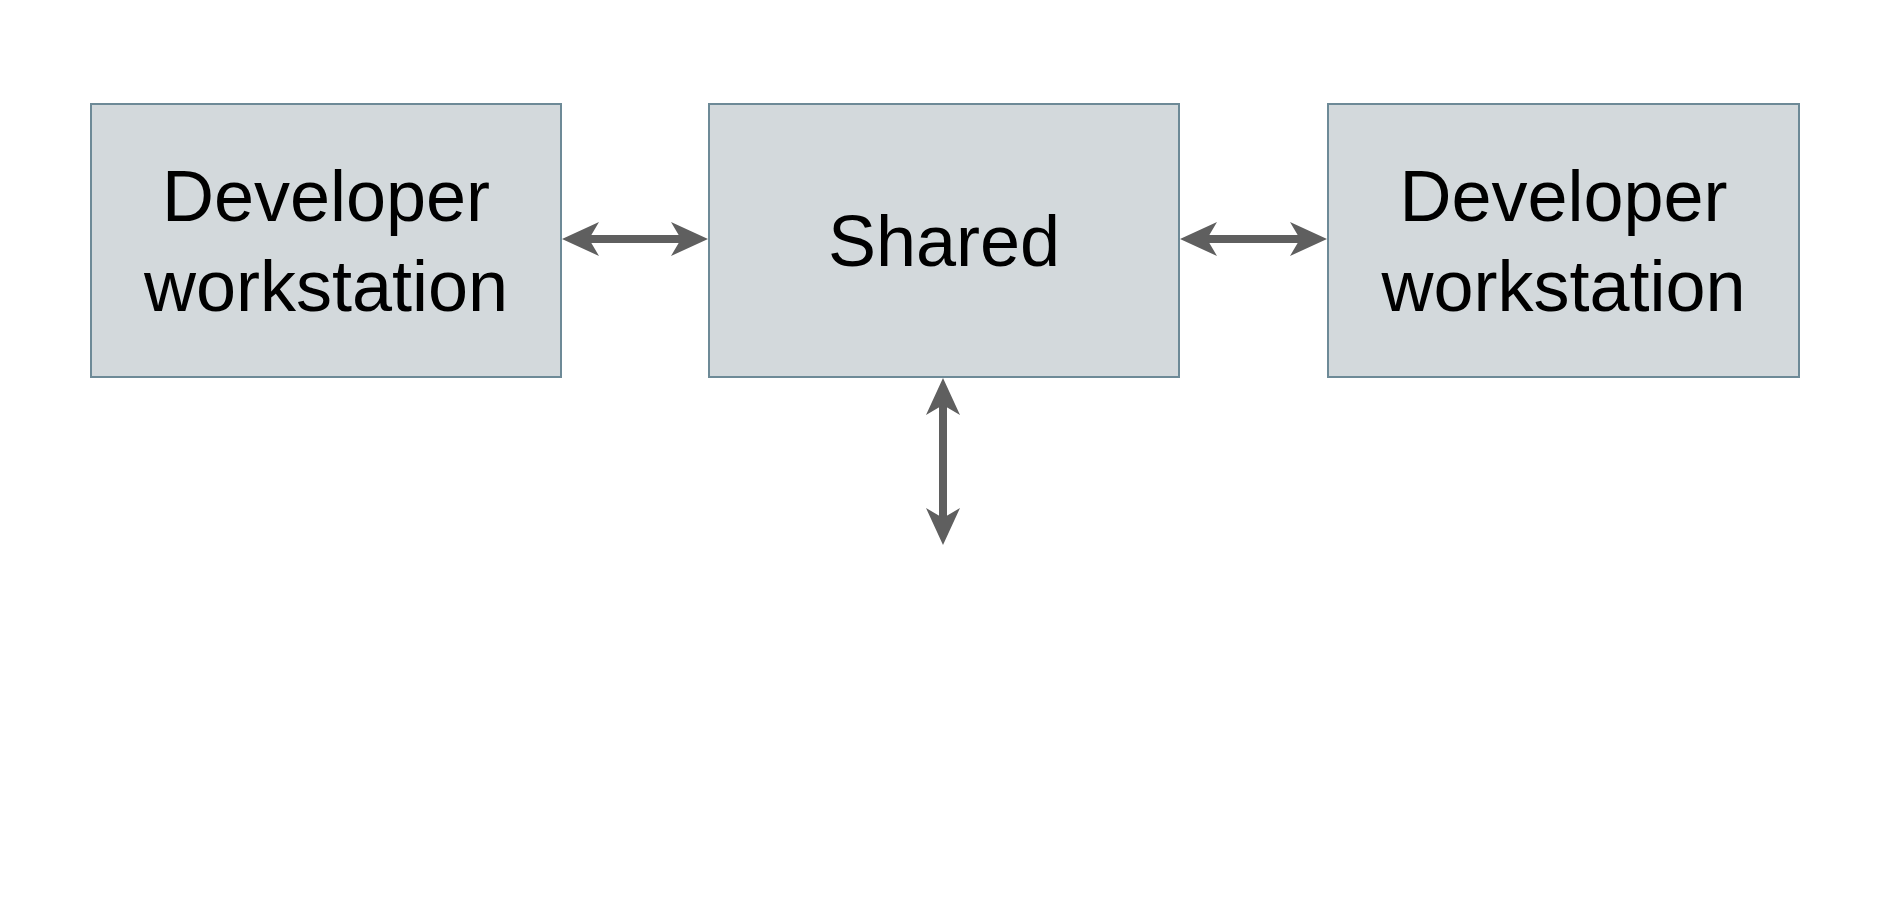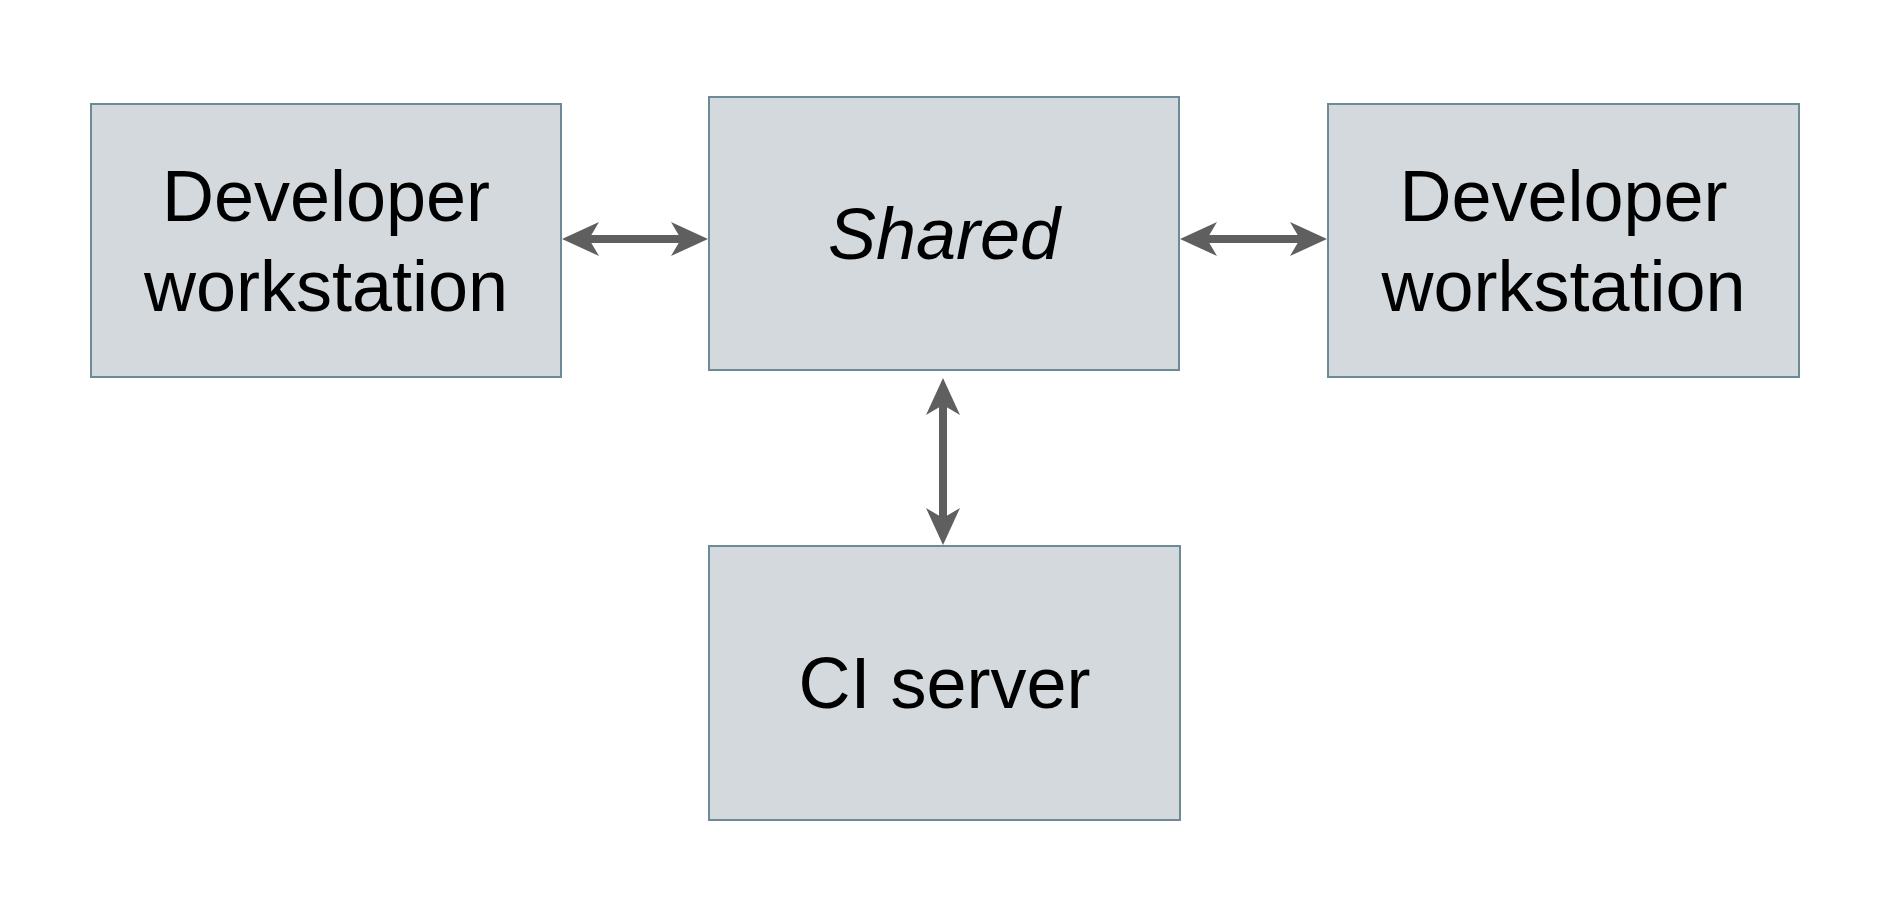--- a/index.html
+++ b/index.html
@@ -27,21 +27,21 @@
     text-align: center;
   }
   .node-label {
     color: #000000;
     font-size: 72px;
     line-height: 90px;
     letter-spacing: 0px;
     white-space: nowrap;
   }
   #node-dev-left   { left: 90px;   top: 103px; width: 472px; height: 275px; }
-  #node-cache      { left: 708px;  top: 96px; width: 472px; height: 275px; font-style: italic; }
+  #node-cache      { left: 708px;  top: 103px; width: 472px; height: 275px; }
   #node-dev-right  { left: 1327px; top: 103px; width: 473px; height: 275px; }
   #node-ci         { left: 708px;  top: 545px; width: 473px; height: 276px; }
 
   .edge { position: absolute; }
   #edge-left     { left: 562px;  top: 217px; }
   #edge-right    { left: 1180px; top: 217px; }
   #edge-vertical { left: 921px;  top: 378px; }
   .edge svg { display: block; }
   .edge .arrow-shape { fill: #5f5f5f; }
   .edge .arrow-line  { stroke: #5f5f5f; stroke-width: 8; }
@@ -64,25 +64,20 @@
     </div>
   </div>
 
   <div class="node" id="node-dev-right">
     <div class="node-label">
       <div>Developer</div>
       <div>workstation</div>
     </div>
   </div>
 
-  <div class="node" id="node-ci">
-    <div class="node-label">
-      <div>CI server</div>
-    </div>
-  </div>
 
   <div class="edge" id="edge-left">
     <svg width="146" height="44" viewBox="0 0 146 44">
       <line class="arrow-line" x1="24" y1="22" x2="122" y2="22"></line>
       <polygon class="arrow-shape" points="0,22 37,5 27,22 37,39"></polygon>
       <polygon class="arrow-shape" points="146,22 109,5 119,22 109,39"></polygon>
     </svg>
   </div>
 
   <div class="edge" id="edge-right">

